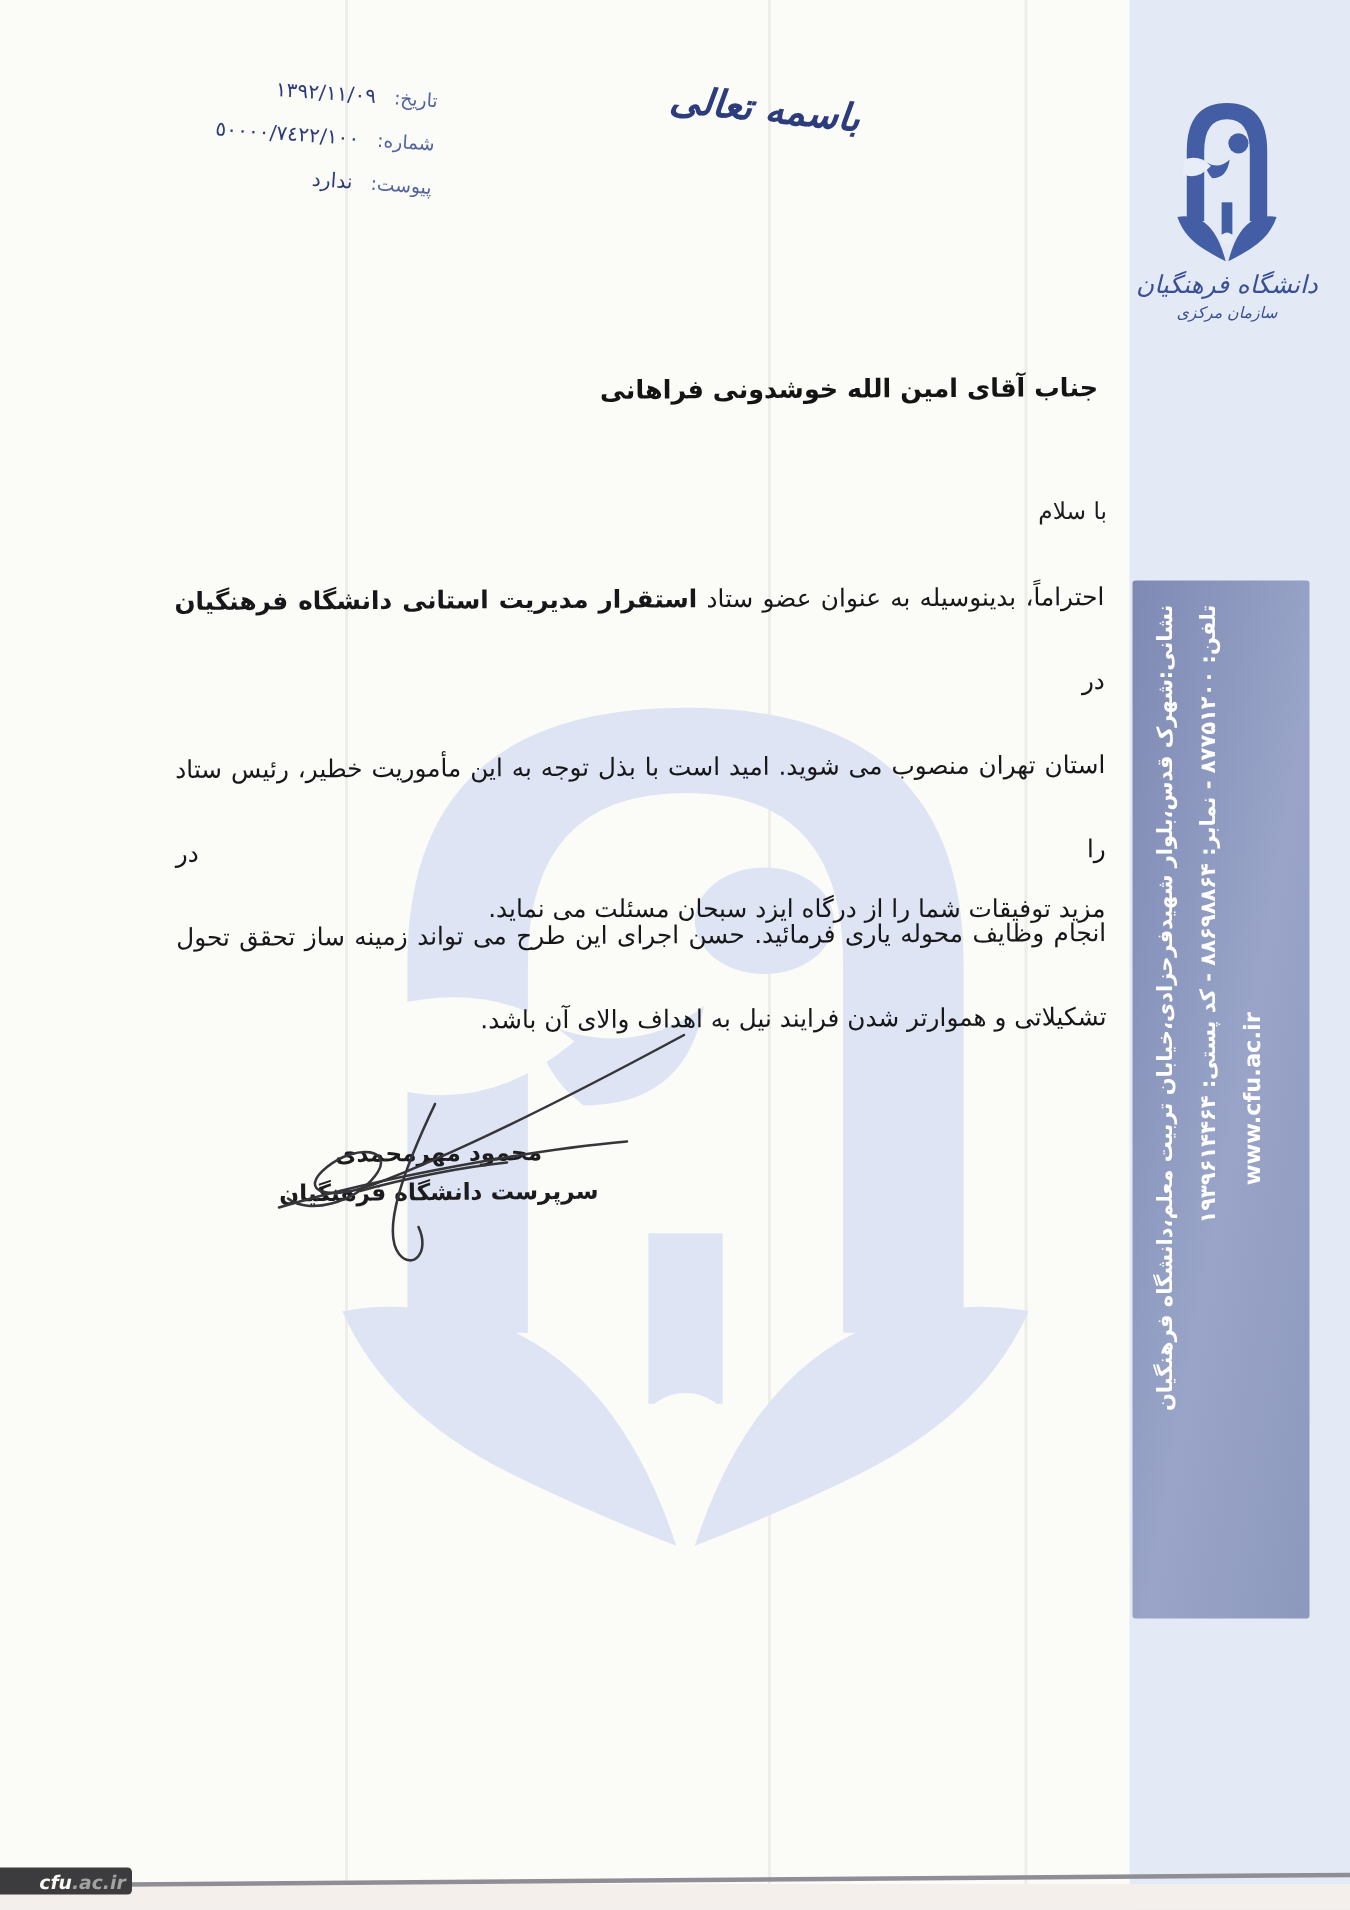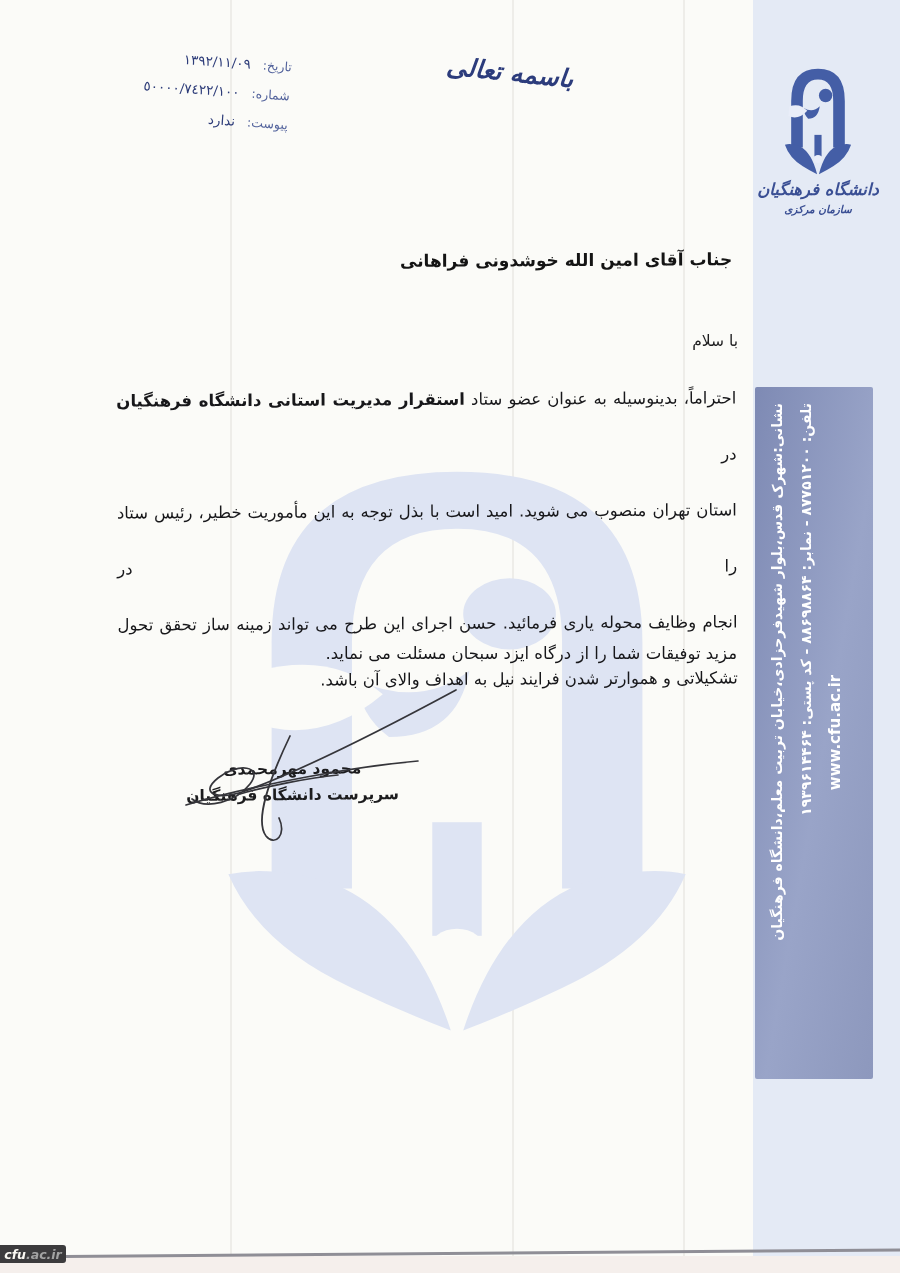--- a/index.html
+++ b/index.html
@@ -20,57 +20,57 @@
   .meta .lbl{font-size:12.5px;color:#53639c;}
   .meta .val{font-size:13.5px;color:#2d3c79;margin-right:7px;}
 
   
   .basmala{position:absolute;left:425px;top:58px;width:170px;transform:rotate(6deg);
     font-size:25px;font-weight:bold;font-style:italic;color:#2c3c7c;direction:rtl;text-align:center;}
 
   
   .logo{position:absolute;left:742px;top:58px;width:152px;text-align:center;color:#445ea6;}
   .logo svg.emblem{width:94px;height:118px;display:block;margin:0 auto;}
-  .logo .uni{font-size:16.5px;font-weight:bold;font-style:italic;color:#3a4f94;margin-top:4px;direction:rtl;}
-  .logo .sub{font-size:10.5px;font-style:italic;color:#3a4f94;margin-top:4px;direction:rtl;font-weight:bold;}
+  .logo .uni{font-size:16.5px;font-weight:normal;font-style:italic;color:#3a4f94;margin-top:4px;direction:rtl;}
+  .logo .sub{font-size:10.5px;font-style:italic;color:#3a4f94;margin-top:4px;direction:rtl;}
 
   
   .watermark{position:absolute;left:148px;top:415px;width:618px;height:625px;color:#dee4f3;z-index:0;}
   .watermark svg{width:100%;height:100%;}
 
   
   .addressee{position:absolute;right:168px;top:250px;font-size:17px;font-weight:bold;color:#141414;direction:rtl;transform:rotate(-0.3deg);}
   .salutation{position:absolute;right:162px;top:332px;font-size:15.5px;color:#1d1d1f;direction:rtl;}
   .body{position:absolute;right:163px;top:372px;width:620px;direction:rtl;color:#17171a;
     font-size:16.5px;line-height:56px;transform:rotate(-0.3deg);z-index:2;}
   .body .jline{text-align:justify;text-align-last:justify;}
   .body .rline{text-align:right;}
   .body .bold{font-weight:bold;}
-  .closing{position:absolute;right:163px;top:626px;width:620px;direction:rtl;text-align:right;
+  .closing{position:absolute;right:163px;top:578px;width:620px;direction:rtl;text-align:right;
     color:#17171a;font-size:16.5px;line-height:56px;z-index:2;}
 
   
   .sig-svg{position:absolute;left:148px;top:672px;width:315px;height:170px;z-index:3;}
   .signer{position:absolute;left:185px;top:756px;width:215px;text-align:center;direction:rtl;
     font-weight:bold;color:#1c1c1e;z-index:2;transform:rotate(-0.5deg);}
   .signer .name{font-size:15.5px;line-height:26px;}
   .signer .title{font-size:15.5px;line-height:26px;}
 
   
   .band{position:absolute;left:755px;top:387px;width:118px;height:692px;
     background:linear-gradient(100deg,#7e8ab4 0%,#99a4c8 55%,#8d98bd 100%);z-index:1;border-radius:2px;}
   .band-text{position:absolute;left:756px;top:1078px;width:691px;height:116px;
     transform:rotate(-90deg);transform-origin:0 0;direction:rtl;color:#ffffff;
     padding:7px 16px 0 16px;box-sizing:border-box;z-index:2;}
   .band-text .line{font-size:14px;font-weight:bold;line-height:29px;white-space:nowrap;text-align:right;}
   .band-text .line.site{text-align:center;font-size:15px;direction:ltr;}
 
   
   .badge{position:absolute;left:0;top:1245px;width:66px;height:18px;background:#3c3b3d;border-radius:0 3px 3px 0;
-    display:flex;align-items:center;justify-content:center;font-style:italic;font-weight:bold;font-size:12.5px;z-index:4;}
+    display:flex;align-items:center;justify-content:center;font-style:italic;font-weight:bold;font-size:12.5px;z-index:4;padding-left:22px;}
   .badge .b1{color:#faf8f2;}
   .badge .b2{color:#a3a3a3;}
 </style>
 </head>
 <body>
 
 <div class="page">
 
   <div class="tint-col"></div>
   <div class="streak" style="left:230px"></div>

